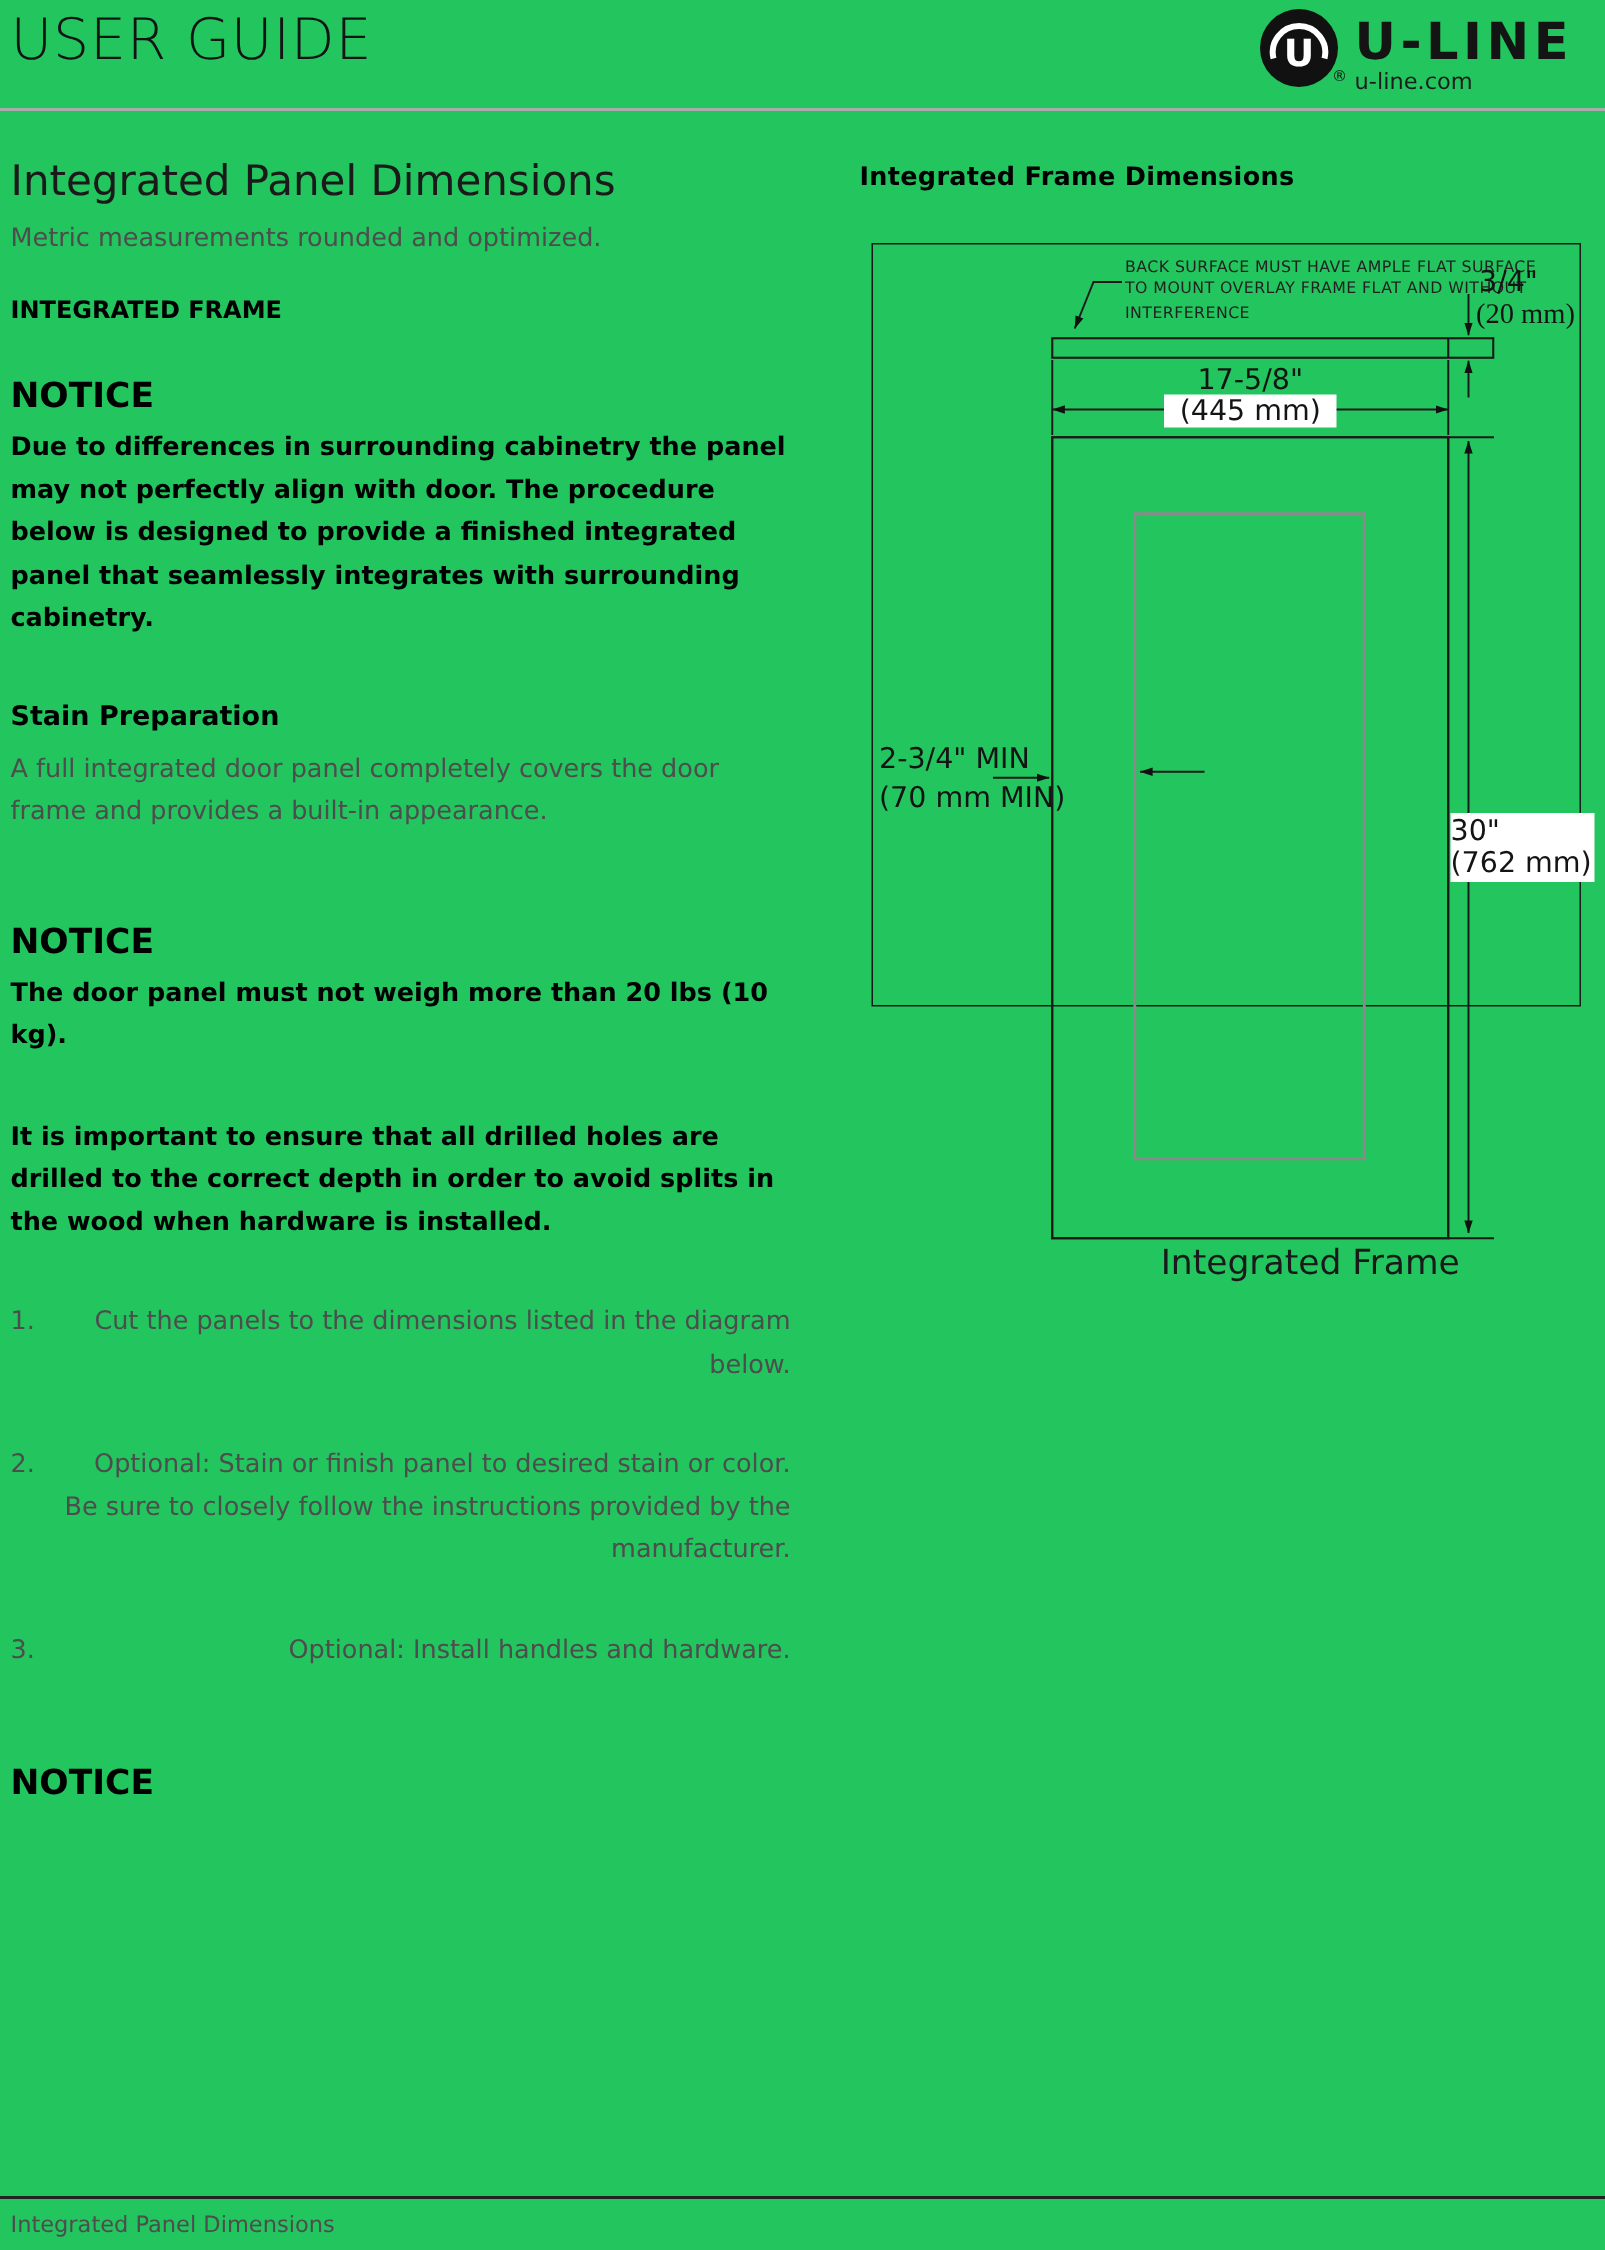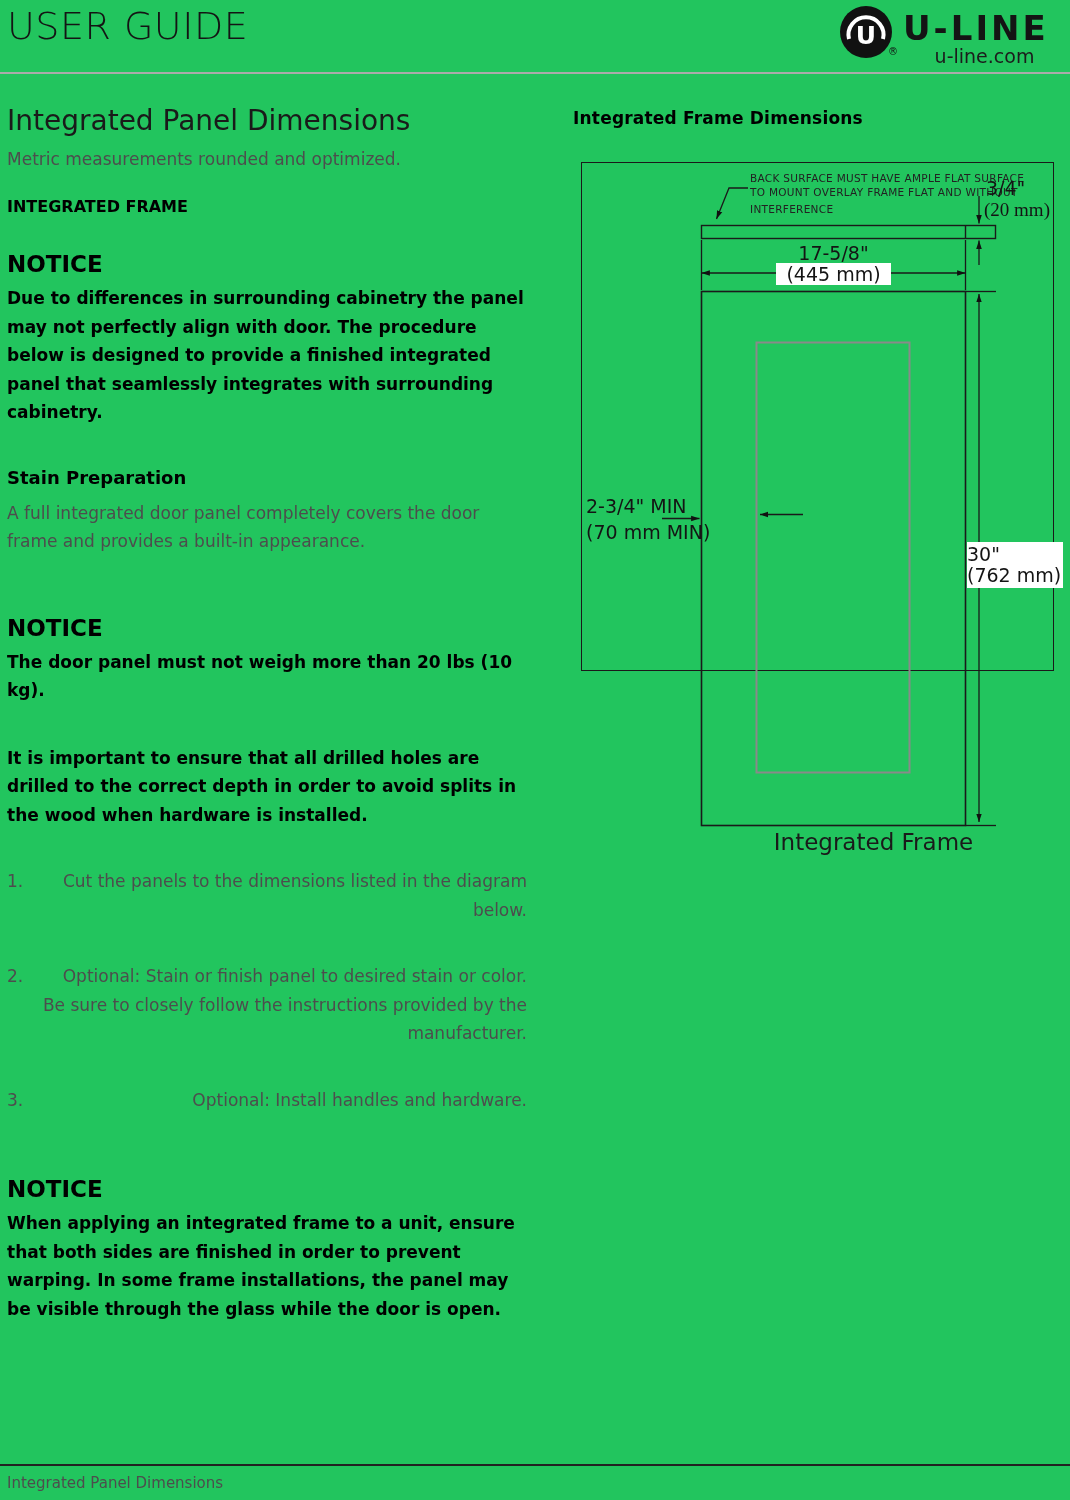--- a/index.html
+++ b/index.html
@@ -7,22 +7,22 @@
         font-family:"DejaVu Sans","Liberation Sans",sans-serif;color:#111;overflow:hidden;}
 
   
   .masthead-title{position:absolute;left:7px;top:4px;font-size:38px;font-weight:300;
                   letter-spacing:.5px;color:#141414;}
   .header-rule{position:absolute;left:0;right:0;top:72px;border-top:2px solid #ababab;}
   .logo-mark{position:absolute;left:839px;top:4px;width:56px;height:58px;}
   .logo-reg{position:absolute;left:888px;top:46px;font-size:10px;color:#111;}
   .brand-word{position:absolute;left:903px;top:8px;font-size:34px;font-weight:bold;
               letter-spacing:3px;color:#141414;}
-  .brand-url{position:absolute;left:903px;top:45px;width:163px;text-align:center;
-             font-size:19px;color:#1c1c1c;}
+  .brand-url{position:absolute;left:903px;top:45px;width:163px;text-align:left;
+             font-size:15px;color:#1c1c1c;}
 
   
   .leftcol{position:absolute;left:7px;top:105px;width:520px;}
   .doc-title{font-size:28px;font-weight:400;color:#1a1a1a;margin:0 0 11px 0;line-height:32px;}
   .doc-sub{font-size:17px;color:#4d4d4d;margin:0 0 27px 0;line-height:22px;}
   .sec-head{font-size:16px;font-weight:bold;color:#000;margin:0 0 36px 0;line-height:20px;}
   .notice-label{font-size:23px;font-weight:bold;color:#000;margin:0 0 9px 0;line-height:22px;}
   .bold-para{font-size:17px;font-weight:bold;color:#000;line-height:28.5px;margin:0;}
   .gray-para{font-size:17px;color:#4d4d4d;line-height:28.5px;margin:0;}
   .sub-head{font-size:18px;font-weight:bold;color:#000;margin:0 0 10px 0;line-height:23px;} .mt39{margin-top:39px;} .mt61{margin-top:61px;}
@@ -94,21 +94,20 @@
       <span class="step-num">2.</span>
       <span class="step-text">Optional: Stain or finish panel to desired stain or color. Be sure to closely follow the instructions provided by the manufacturer.</span>
     </div>
     <div class="step">
       <span class="step-num">3.</span>
       <span class="step-text">Optional: Install handles and hardware.</span>
     </div>
 
     <div class="mt64">
       <div class="notice-label">NOTICE</div>
-      <p class="bold-para">When applying an integrated frame to a unit, ensure that both sides are finished in order to prevent warping. In some frame installations, the panel may be visible through the glass while the door is open.</p>
     </div>
   </div>
 
   <div class="diagram-heading">Integrated Frame Dimensions</div>
 
   <div class="diagram-box">
 
     <svg class="dg-svg" width="470" height="703" viewBox="0 0 470 703">
       <defs>
         <marker id="arr" markerWidth="9" markerHeight="7" refX="8.4" refY="3.5" orient="auto" markerUnits="userSpaceOnUse">

